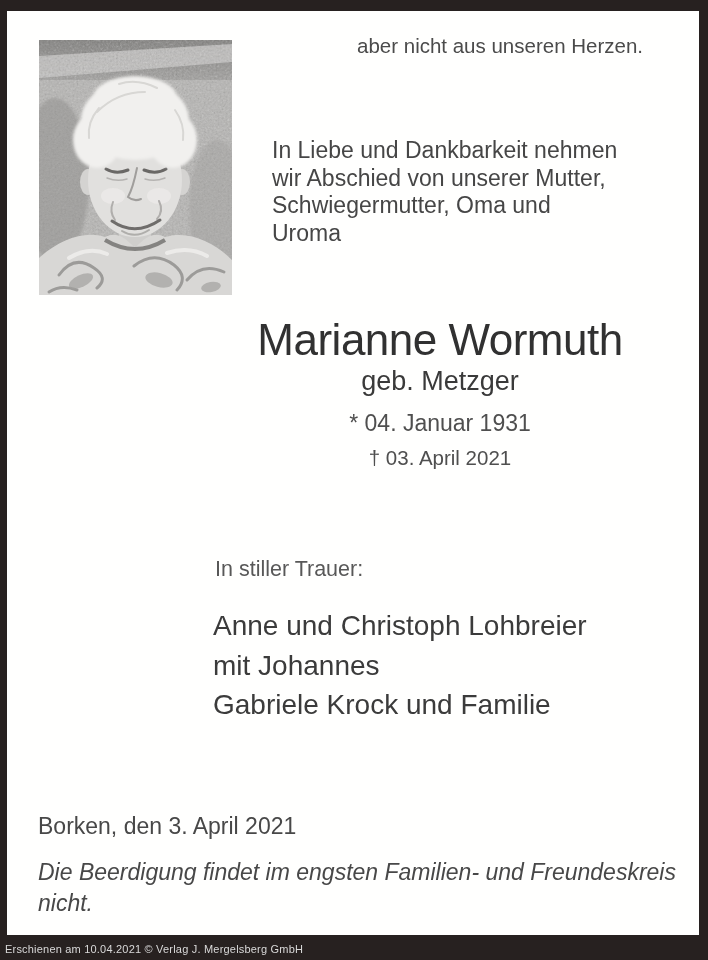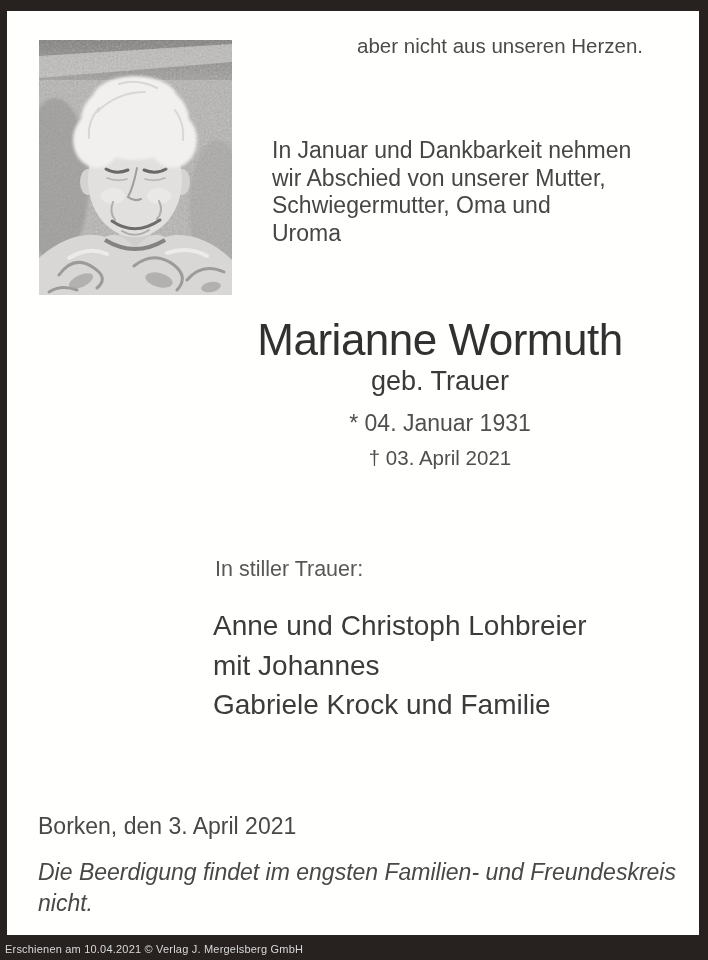--- a/index.html
+++ b/index.html
@@ -148,29 +148,29 @@
         <path d="M80,44 Q98,38 118,48"></path>
       </g>
     </svg>
   </div>
 
   <div class="epigraph">
     <div>aber nicht aus unseren Herzen.</div>
   </div>
 
   <div class="intro">
-    <div>In Januar und Dankbarkeit nehmen</div>
+    <div>In Liebe und Dankbarkeit nehmen</div>
     <div>wir Abschied von unserer Mutter,</div>
     <div>Schwiegermutter, Oma und</div>
     <div>Uroma</div>
   </div>
 
   <div class="name-block">
     <div class="name">Marianne Wormuth</div>
-    <div class="maiden">geb. Trauer</div>
+    <div class="maiden">geb. Metzger</div>
     <div class="birth">* 04. Januar 1931</div>
     <div class="death">† 03. April 2021</div>
   </div>
 
   <div class="trauer-label">In stiller Trauer:</div>
 
   <div class="mourners">
     <div>Anne und Christoph Lohbreier</div>
     <div>mit Johannes</div>
     <div>Gabriele Krock und Familie</div>

